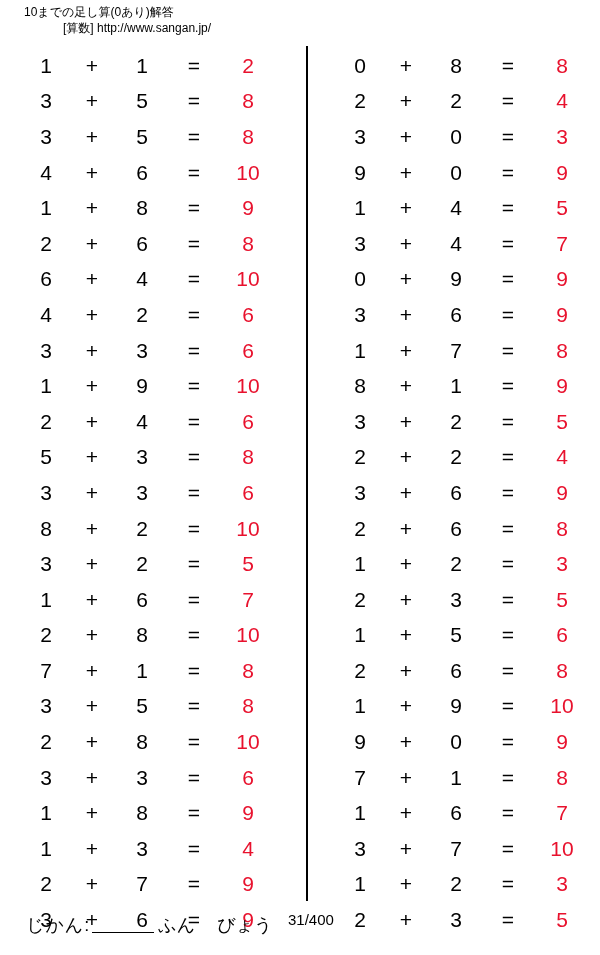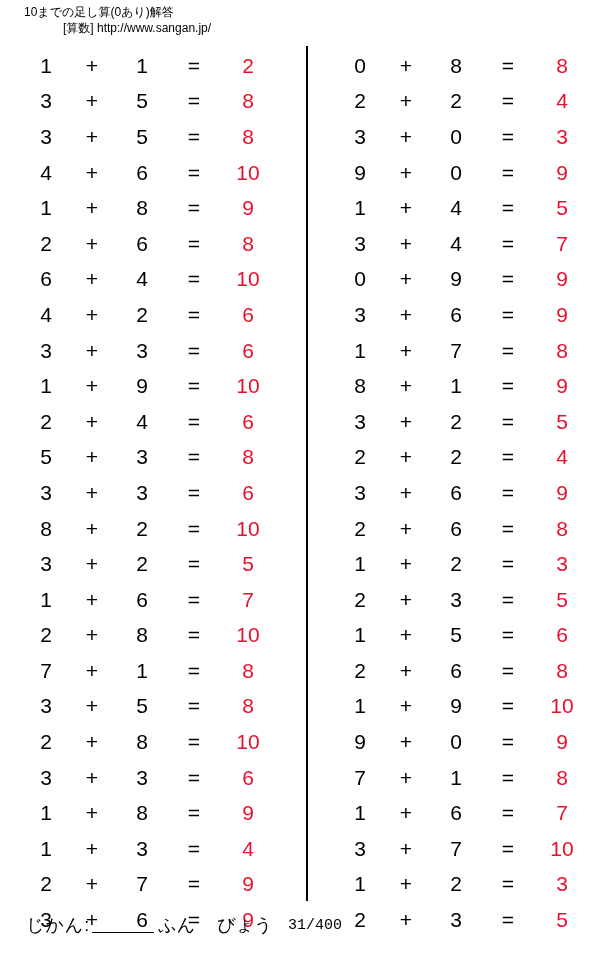--- a/index.html
+++ b/index.html
@@ -104,23 +104,22 @@
     border-bottom: 1px solid #000;
     margin: 0 2px;
     height: 18px;
     vertical-align: -2px;
   }
   .timebox .unit1 { margin-left: 2px; }
   .timebox .unit2 { margin-left: 22px; }
   .pageno {
     position: absolute;
     left: 272px;
-    top: 10px;
+    top: 4px;
     font-size: 15px;
-    font-family: Liberation Mono, monospace;
   }
   .copyright {
     position: absolute;
     right: 8px;
     top: 12px;
     font-size: 11px;
     color: #555;
     white-space: nowrap;
   }
 </style>

